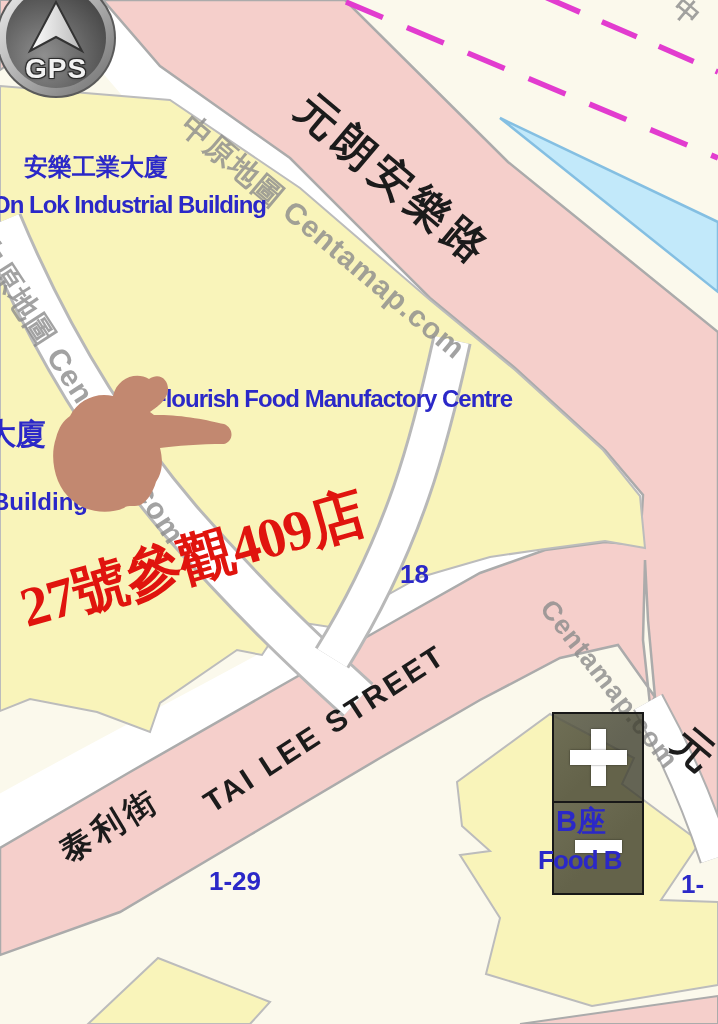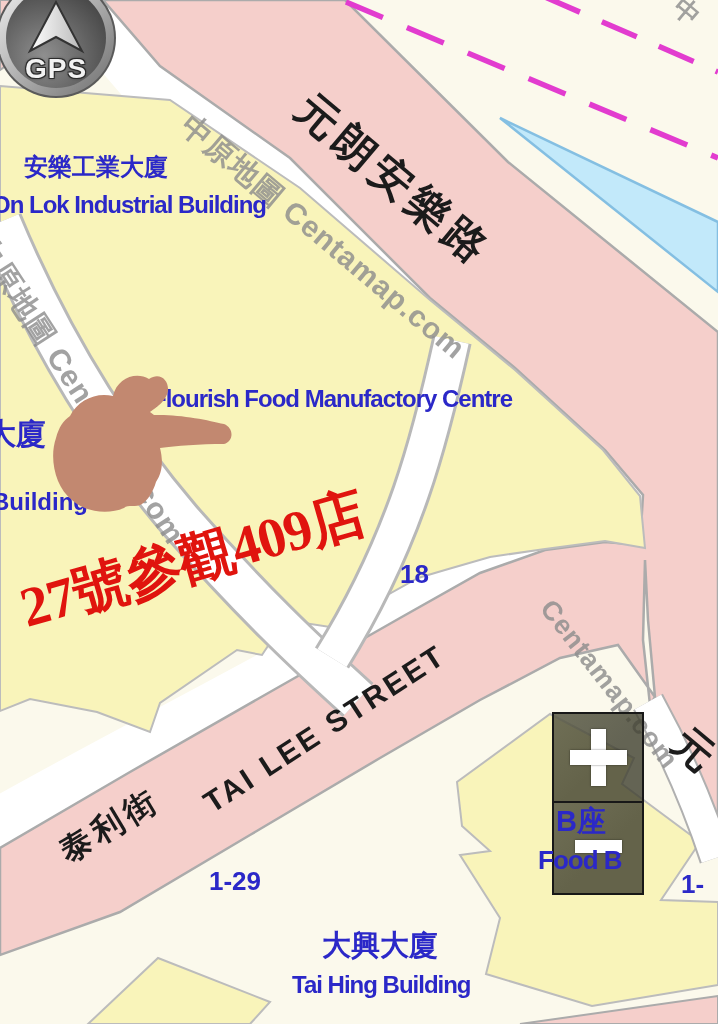--- a/index.html
+++ b/index.html
@@ -76,22 +76,20 @@
   <div class="wm rot" style="left:688px;top:-10px;font-size:26px;transform:rotate(40deg);">中</div>
 
   <div class="lbl blue" style="left:24px;top:154px;font-size:24px;">安樂工業大廈</div>
   <div class="lbl blue" style="left:-8px;top:192px;font-size:24px;letter-spacing:-1px;">On Lok Industrial Building</div>
   <div class="lbl blue" style="left:152px;top:386px;font-size:24px;letter-spacing:-1px;">Flourish Food Manufactory Centre</div>
   <div class="lbl blue" style="left:-14px;top:418px;font-size:30px;">大廈</div>
   <div class="lbl blue" style="left:-8px;top:489px;font-size:24px;">Building</div>
   <div class="lbl blue" style="left:400px;top:526px;font-size:26px;margin-top:35px;">18</div>
   <div class="lbl blue" style="left:209px;top:868px;font-size:26px;">1-29</div>
   <div class="lbl blue" style="left:681px;top:871px;font-size:26px;">1-</div>
-  <div class="lbl blue" style="left:322px;top:930px;font-size:29px;">大興大廈</div>
-  <div class="lbl blue" style="left:292px;top:972px;font-size:24px;letter-spacing:-1px;">Tai Hing Building</div>
 
   <div class="lbl blk rot" style="left:316px;top:86px;font-size:42px;letter-spacing:6px;transform:rotate(40deg);">元朗安樂路</div>
   <div class="lbl blk rot" style="left:198px;top:792px;font-size:30px;letter-spacing:3px;transform:rotate(-33deg);">TAI LEE STREET</div>
   <div class="lbl blk rot" style="left:54px;top:840px;font-size:32px;letter-spacing:5px;transform:rotate(-31deg);">泰利街</div>
   <div class="lbl blk rot" style="left:692px;top:720px;font-size:40px;transform:rotate(40deg);">元</div>
 
   <div id="red-note">27號參觀409店</div>
 
   <svg id="hand-svg" width="210" height="160" viewBox="40 360 210 160">
     <path fill="#C28870" d="M 70,416

